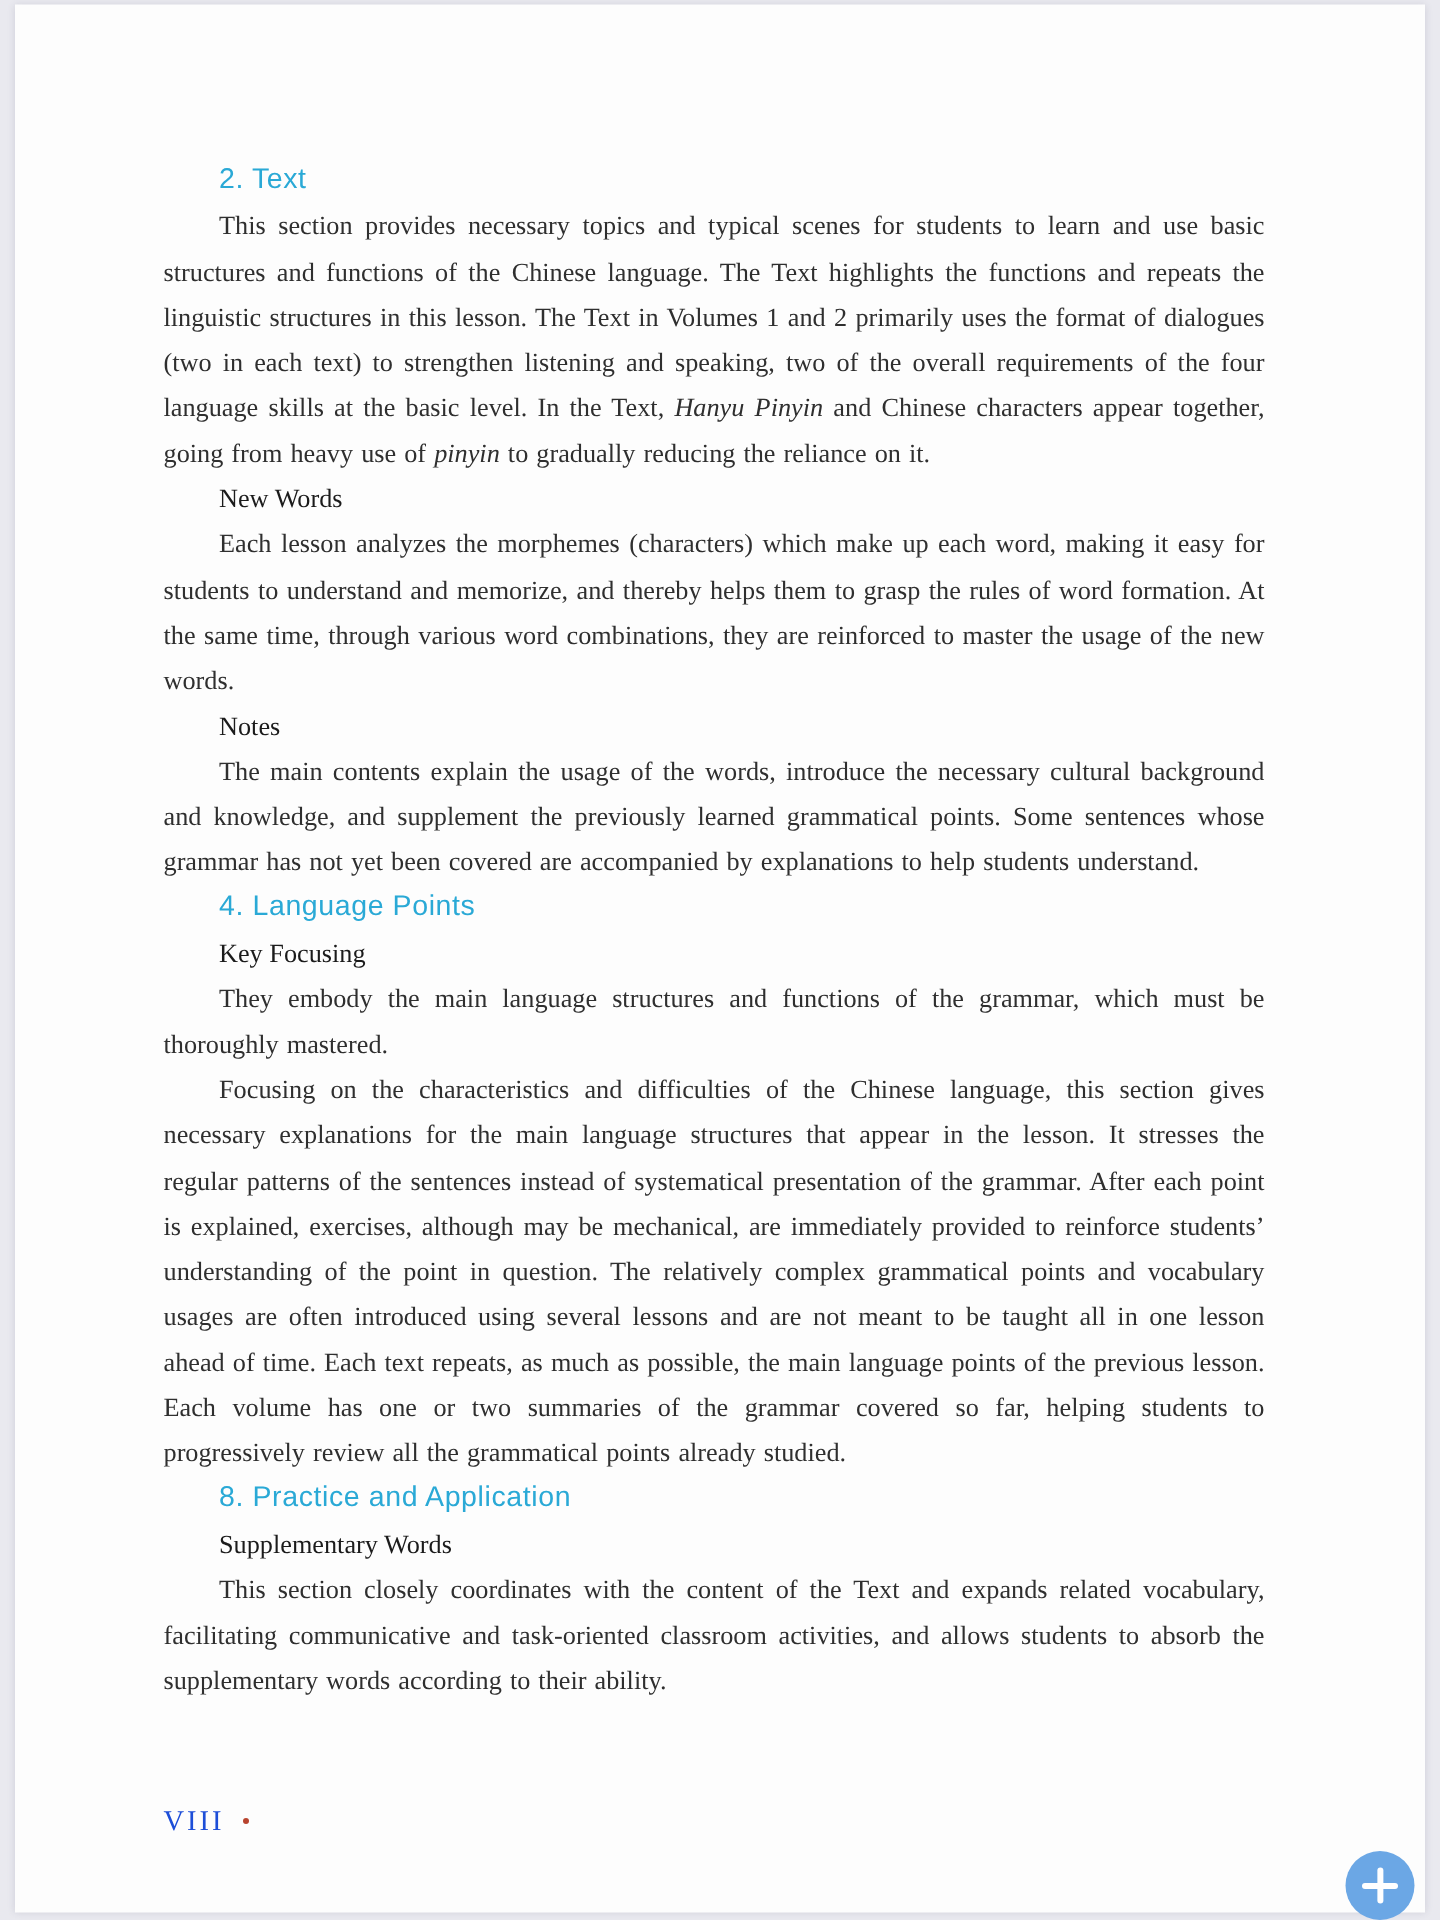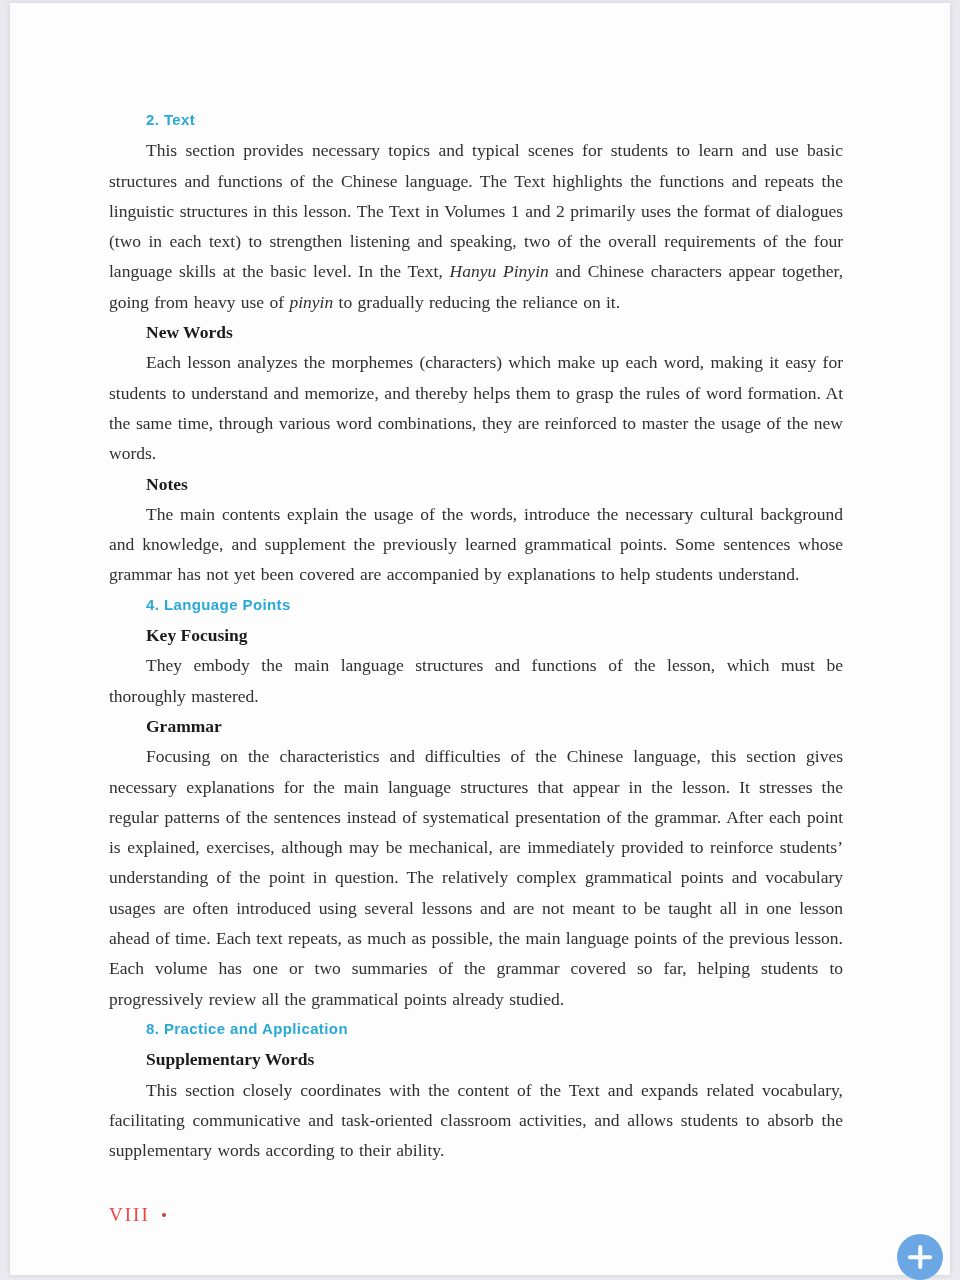--- a/index.html
+++ b/index.html
@@ -31,46 +31,46 @@
     position:absolute;
     left:99px;top:102px;
     width:734px;
   }
   .content h2, .content h3, .content p{
     margin:0;
     line-height:30.3px;
   }
   h2.accent{
     font-family:"Liberation Sans", sans-serif;
-    font-size:15px;
-    font-weight:700;
+    font-size:19px;
+    font-weight:400;
     letter-spacing:0.4px;
     color:var(--accent);
     margin-left:37px;
   }
   h3.subhead{
     font-size:17.5px;
-    font-weight:bold;
+    font-weight:normal;
     color:var(--head-ink);
     margin-left:37px;
   }
   p.body-para{
     font-size:17.5px;
     color:var(--ink);
     text-align:justify;
     text-indent:37px;
     word-spacing:1px;
   }
   p.body-para em{margin-top:48px;}
   .footer{
     position:absolute;
     left:99px;
     top:1201px;
     font-size:19px;
-    color:#ef4444;
+    color:#1d4ed8;
     letter-spacing:2px;
   }
   .footer .dot{
     display:inline-block;
     width:4px;height:4px;
     border-radius:50%;
     background:var(--dot);
     margin-left:12px;
     vertical-align:4px;
   }
@@ -106,23 +106,22 @@
 
       <h3 class="subhead">New Words</h3>
       <p class="body-para">Each lesson analyzes the morphemes (characters) which make up each word, making it easy for students to understand and memorize, and thereby helps them to grasp the rules of word formation. At the same time, through various word combinations, they are reinforced to master the usage of the new words.</p>
 
       <h3 class="subhead">Notes</h3>
       <p class="body-para">The main contents explain the usage of the words, introduce the necessary cultural background and knowledge, and supplement the previously learned grammatical points. Some sentences whose grammar has not yet been covered are accompanied by explanations to help students understand.</p>
 
       <h2 class="accent">4. Language Points</h2>
 
       <h3 class="subhead">Key Focusing</h3>
-      <p class="body-para">They embody the main language structures and functions of the lesson, which must be thoroughly mastered.</p>
+      <p class="body-para">They embody the main language structures and functions of the grammar, which must be thoroughly mastered.</p>
 
-      <h3 class="subhead">Grammar</h3>
       <p class="body-para">Focusing on the characteristics and difficulties of the Chinese language, this section gives necessary explanations for the main language structures that appear in the lesson. It stresses the regular patterns of the sentences instead of systematical presentation of the grammar. After each point is explained, exercises, although may be mechanical, are immediately provided to reinforce students’ understanding of the point in question. The relatively complex grammatical points and vocabulary usages are often introduced using several lessons and are not meant to be taught all in one lesson ahead of time. Each text repeats, as much as possible, the main language points of the previous lesson. Each volume has one or two summaries of the grammar covered so far, helping students to progressively review all the grammatical points already studied.</p>
 
       <h2 class="accent">8. Practice and Application</h2>
 
       <h3 class="subhead">Supplementary Words</h3>
       <p class="body-para">This section closely coordinates with the content of the Text and expands related vocabulary, facilitating communicative and task-oriented classroom activities, and allows students to absorb the supplementary words according to their ability.</p>
 
     </div>
 
     <div class="footer">

